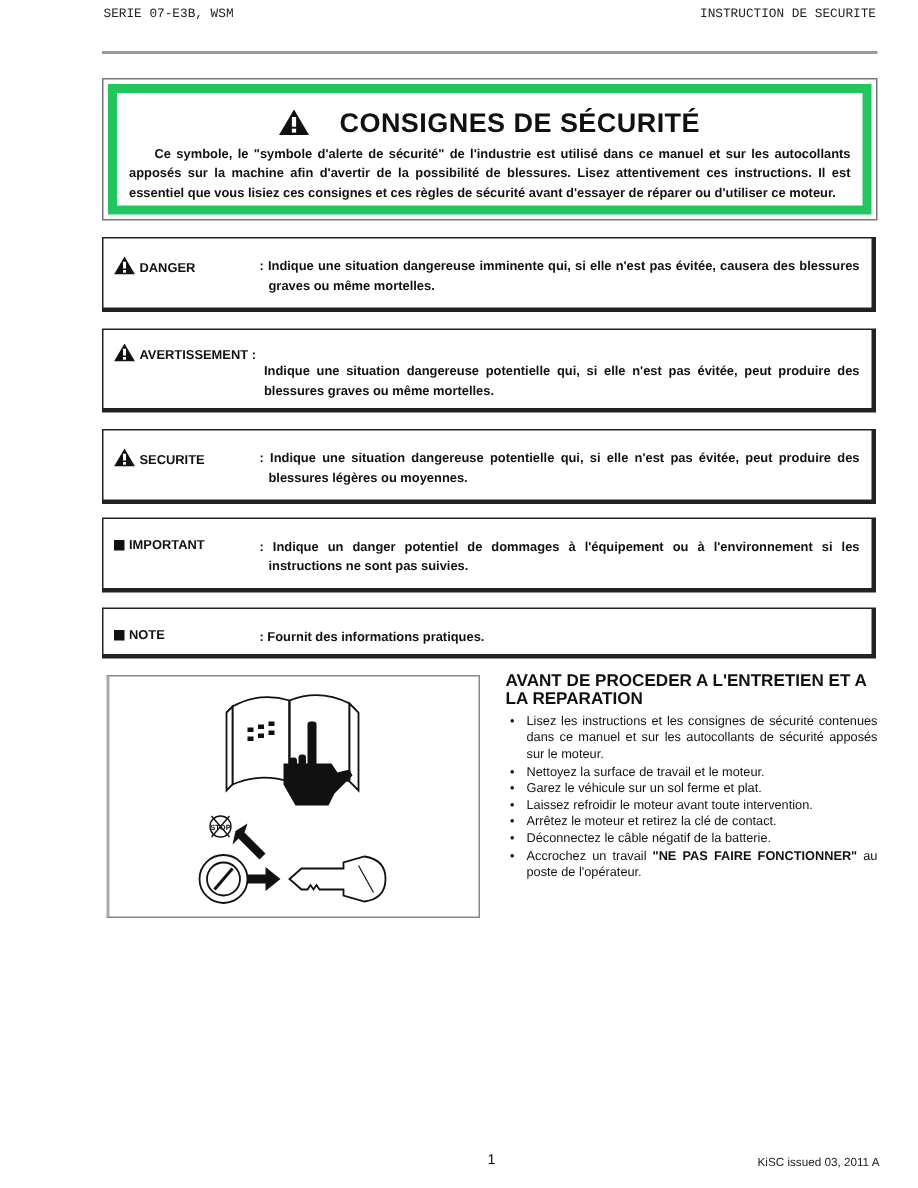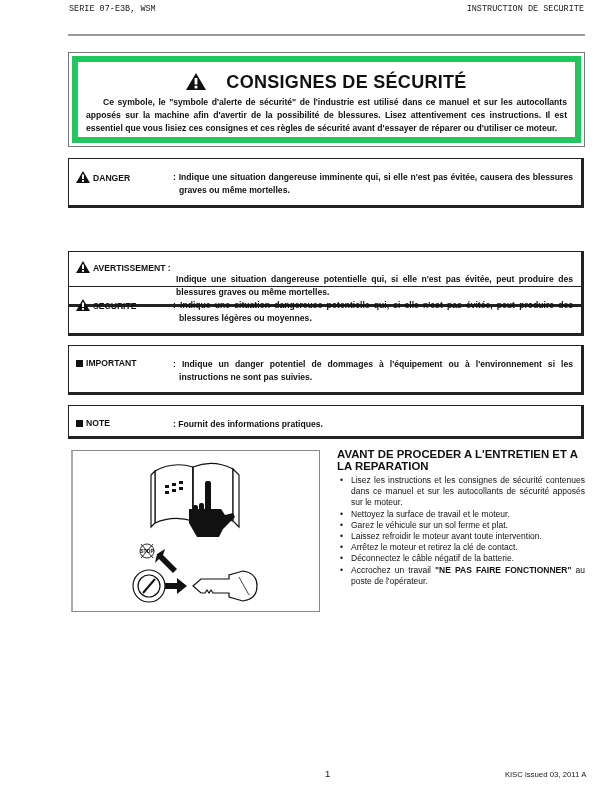--- a/index.html
+++ b/index.html
@@ -63,21 +63,21 @@
           <rect x="6" y="3.5" width="2" height="4.5" fill="#fff"></rect>
           <rect x="6" y="9" width="2" height="1.8" fill="#fff"></rect>
         </svg></span>
     <span>DANGER</span>
   </div>
   <div class="hz-text" style="left:104px;right:8px;top:12px;">
       <span class="first">: Indique une situation dangereuse imminente qui, si elle n'est pas évitée, causera des blessures graves ou même mortelles.</span>
     </div>
 </div>
 
-<div class="abs hz" style="top:219px;height:52px;margin-top:32px;">
+<div class="abs hz" style="top:219px;height:52px;">
   <div class="hz-label" style="top:9px;">
     <span class="tri"><svg width="14" height="12" viewBox="0 0 14 12">
           <polygon points="7,0 14,12 0,12" fill="#111"></polygon>
           <rect x="6" y="3.5" width="2" height="4.5" fill="#fff"></rect>
           <rect x="6" y="9" width="2" height="1.8" fill="#fff"></rect>
         </svg></span>
     <span>AVERTISSEMENT :</span>
   </div>
   <div class="hz-text" style="left:107px;right:8px;top:21px;">Indique une situation dangereuse potentielle qui, si elle n'est pas évitée, peut produire des blessures graves ou même mortelles.</div>
 </div>

